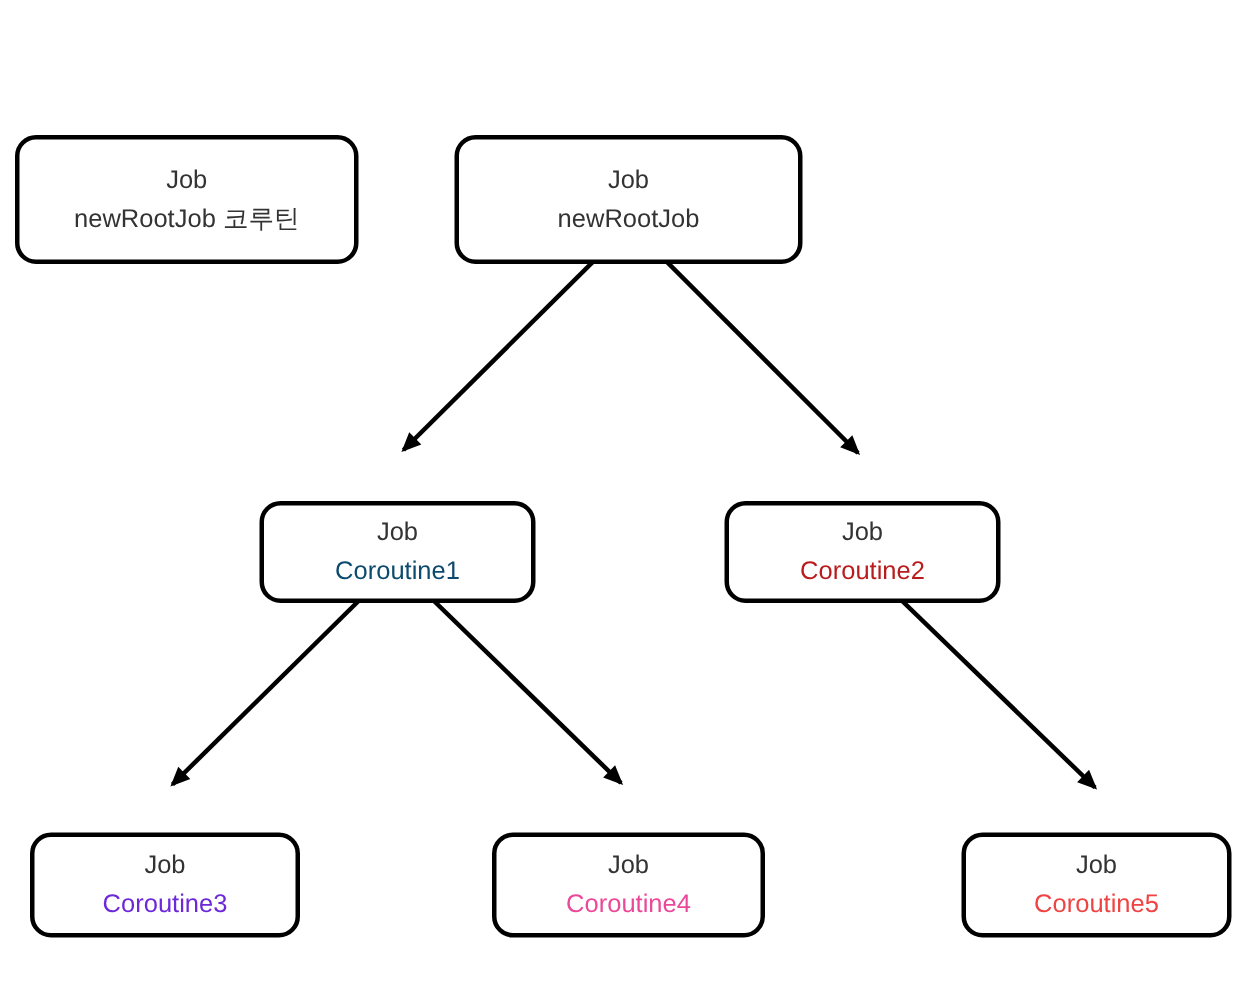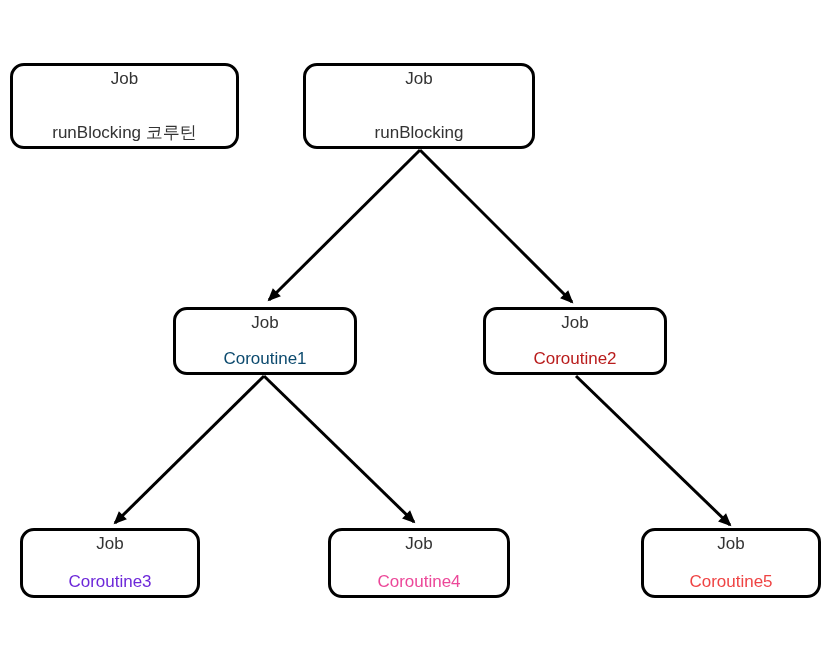--- a/index.html
+++ b/index.html
@@ -34,22 +34,23 @@
   }
   .node {
     position: absolute;
     box-sizing: border-box;
     background: #ffffff;
     border: 3.5px solid #000000;
     border-radius: 14px;
     display: flex;
     flex-direction: column;
     align-items: center;
-    justify-content: space-between;
+    justify-content: center;
     text-align: center;
+    margin-top: 27px;
   }
   .node-line {
     font-size: 17px;
     line-height: 26px;
     color: #333333;
     white-space: nowrap;
   }
 </style>
 </head>
 <body>
@@ -65,25 +66,25 @@
         <line class="edge" x1="420" y1="150" x2="269" y2="300" stroke="#000000" marker-end="url(#arrowhead)"></line>
         <line class="edge" x1="420" y1="150" x2="572" y2="302" stroke="#000000" marker-end="url(#arrowhead)"></line>
         <line class="edge" x1="264" y1="376" x2="115" y2="523" stroke="#000000" marker-end="url(#arrowhead)"></line>
         <line class="edge" x1="264" y1="376" x2="414" y2="522" stroke="#000000" marker-end="url(#arrowhead)"></line>
         <line class="edge" x1="576" y1="376" x2="730" y2="525" stroke="#000000" marker-end="url(#arrowhead)"></line>
       </g>
   </svg>
   <div id="node-layer">
       <div class="node" style="left: 10px; top: 63px; width: 229px; height: 86px;">
         <div class="node-line" style="color: rgb(51, 51, 51);">Job</div>
-        <div class="node-line" style="color: rgb(51, 51, 51);">runBlocking 코루틴</div>
+        <div class="node-line" style="color: rgb(51, 51, 51);">newRootJob 코루틴</div>
       </div>
       <div class="node" style="left: 303px; top: 63px; width: 232px; height: 86px;">
         <div class="node-line" style="color: rgb(51, 51, 51);">Job</div>
-        <div class="node-line" style="color: rgb(51, 51, 51);">runBlocking</div>
+        <div class="node-line" style="color: rgb(51, 51, 51);">newRootJob</div>
       </div>
       <div class="node" style="left: 173px; top: 307px; width: 184px; height: 68px;">
         <div class="node-line" style="color: rgb(51, 51, 51);">Job</div>
         <div class="node-line" style="color: #0c4a6e;">Coroutine1</div>
       </div>
       <div class="node" style="left: 483px; top: 307px; width: 184px; height: 68px;">
         <div class="node-line" style="color: rgb(51, 51, 51);">Job</div>
         <div class="node-line" style="color: #b91c1c;">Coroutine2</div>
       </div>
       <div class="node" style="left: 20px; top: 528px; width: 180px; height: 70px;">

